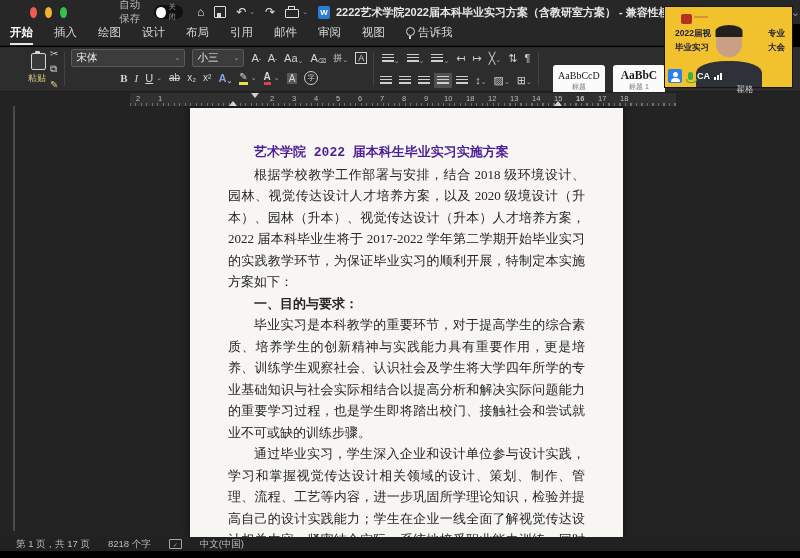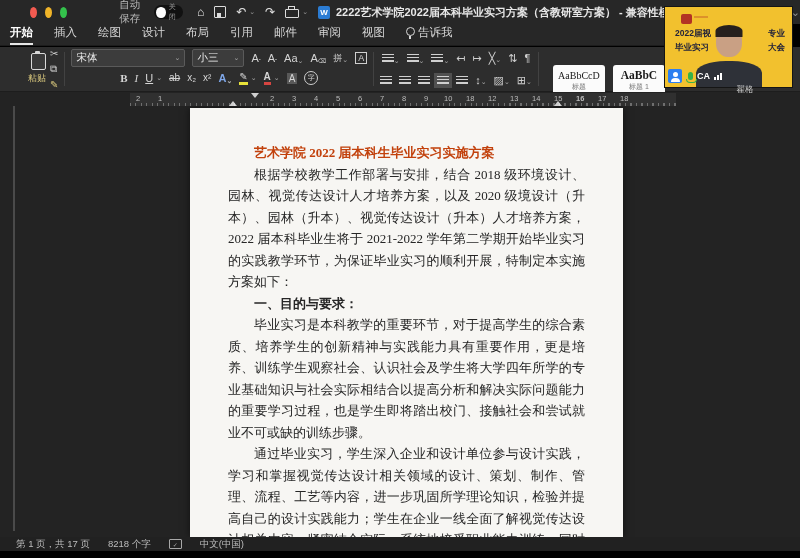--- a/index.html
+++ b/index.html
@@ -104,21 +104,21 @@
       background:repeating-linear-gradient(to right,rgba(255,255,255,.30) 0 1px,transparent 1px 5.5px);}
   .mark{position:absolute;width:0;height:0;}
   .mark.fl{top:0;border-left:4px solid transparent;border-right:4px solid transparent;border-top:5px solid #d0d0d0;}
   .mark.hg{bottom:0;border-left:4px solid transparent;border-right:4px solid transparent;border-bottom:5px solid #d0d0d0;}
   
   .canvas{position:absolute;left:0;top:92px;width:800px;height:445px;background:#232323;}
   .gutterline{position:absolute;left:13px;top:14px;width:2px;height:425px;background:#4a4a4a;}
   .page{position:absolute;left:190px;top:16px;width:433px;height:429px;background:#f7f6f3;
         box-shadow:0 0 8px rgba(0,0,0,.55);box-sizing:border-box;padding:34px 38px 0 38px;overflow:hidden;}
   .doc{font-family:"Liberation Serif",serif;color:#262626;}
-  .doctitle{text-align:center;font-weight:bold;font-size:15px;color:#c2410c;margin:0 0 26px 0;}
+  .doctitle{text-align:center;font-weight:bold;font-size:15px;color:#4c1d95;margin:0 0 26px 0;font-family:Liberation Mono, monospace;}
   .doc p{margin:0;font-size:13px;line-height:21.5px;text-align:justify;text-justify:inter-character;text-indent:2em;}
   .doc p.h1{font-weight:bold;text-align:left;}
   
   .statusbar{position:absolute;left:0;top:537px;width:800px;height:14px;background:#212121;
              display:flex;align-items:center;color:#bdbdbd;font-size:9.5px;}
   .sb-left{display:flex;align-items:center;gap:18px;margin-left:16px;}
   .proof{width:11px;height:8px;border:1px solid #a8a8a8;border-radius:1px;position:relative;font-size:6px;color:#a8a8a8;
          display:flex;align-items:center;justify-content:center;}
   .sb-right{margin-left:auto;display:flex;align-items:center;gap:9px;margin-right:14px;}
   .focusbox{width:10px;height:7px;border:1px solid #b5b5b5;border-radius:1px;}
@@ -260,21 +260,21 @@
         <span class="sample b">AaBbC</span>
         <span class="slabel">标题 1</span>
       </div>
     </div>
   </div>
 
   <div class="canvas">
     <div class="gutterline"></div>
     <div class="page doc">
       <p class="doctitle">艺术学院 2022 届本科生毕业实习实施方案</p>
-      <p>根据学校教学工作部署与安排，结合 2018 级环境设计、园林、视觉传达设计人才培养方案，以及 2020 级境设计（升本）、园林（升本）、视觉传达设计（升本）人才培养方案，2022 届本科毕业生将于 2021-2022 学年第二学期开始毕业实习的实践教学环节，为保证毕业实习的顺利开展，特制定本实施方案如下：</p>
+      <p>根据学校教学工作部署与安排，结合 2018 级环境设计、园林、视觉传达设计人才培养方案，以及 2020 级境设计（升本）、园林（升本）、视觉传达设计（升本）人才培养方案，2022 届本科毕业生将于 2017-2022 学年第二学期开始毕业实习的实践教学环节，为保证毕业实习的顺利开展，特制定本实施方案如下：</p>
       <p class="h1">一、目的与要求：</p>
       <p>毕业实习是本科教学的重要环节，对于提高学生的综合素质、培养学生的创新精神与实践能力具有重要作用，更是培养、训练学生观察社会、认识社会及学生将大学四年所学的专业基础知识与社会实际相结合以提高分析和解决实际问题能力的重要学习过程，也是学生即将踏出校门、接触社会和尝试就业不可或缺的训练步骤。</p>
       <p>通过毕业实习，学生深入企业和设计单位参与设计实践，学习和掌握视觉传达设计相关领域的设计、策划、制作、管理、流程、工艺等内容，进一步巩固所学理论知识，检验并提高自己的设计实践能力；学生在企业一线全面了解视觉传达设计相关内容，紧密结合实际，系统地接受职业能力训练，同时培养学生的独立生活和独立工作的能力，为毕业</p>
     </div>
   </div>
 
   <div class="ruler">
     <span class="num" style="left:6px;">2</span>
     <span class="num" style="left:28px;">1</span>
     <span class="num" style="left:140px;">2</span>

